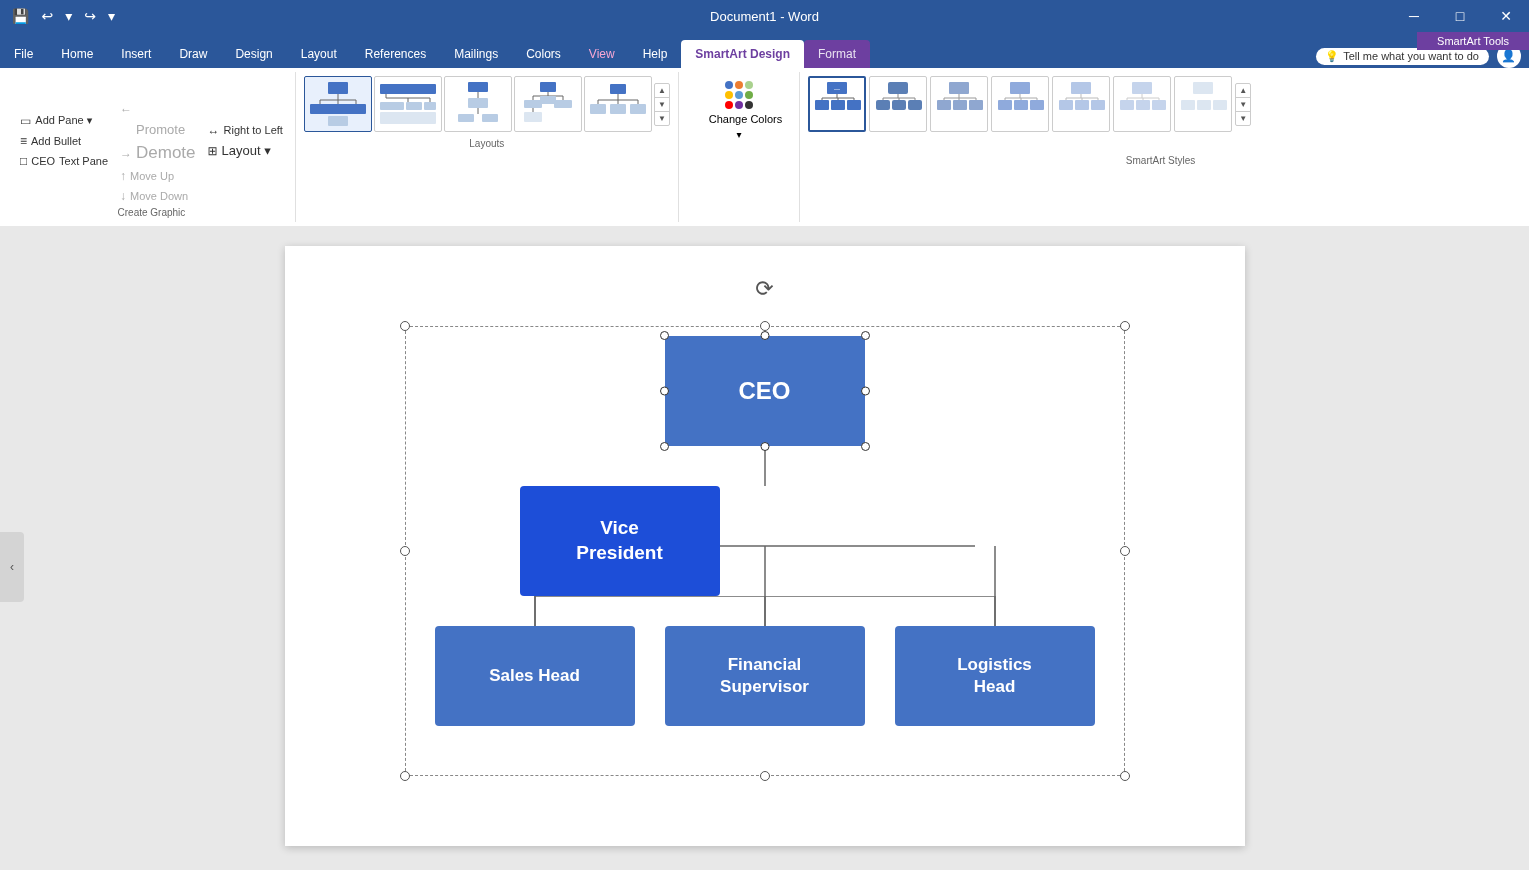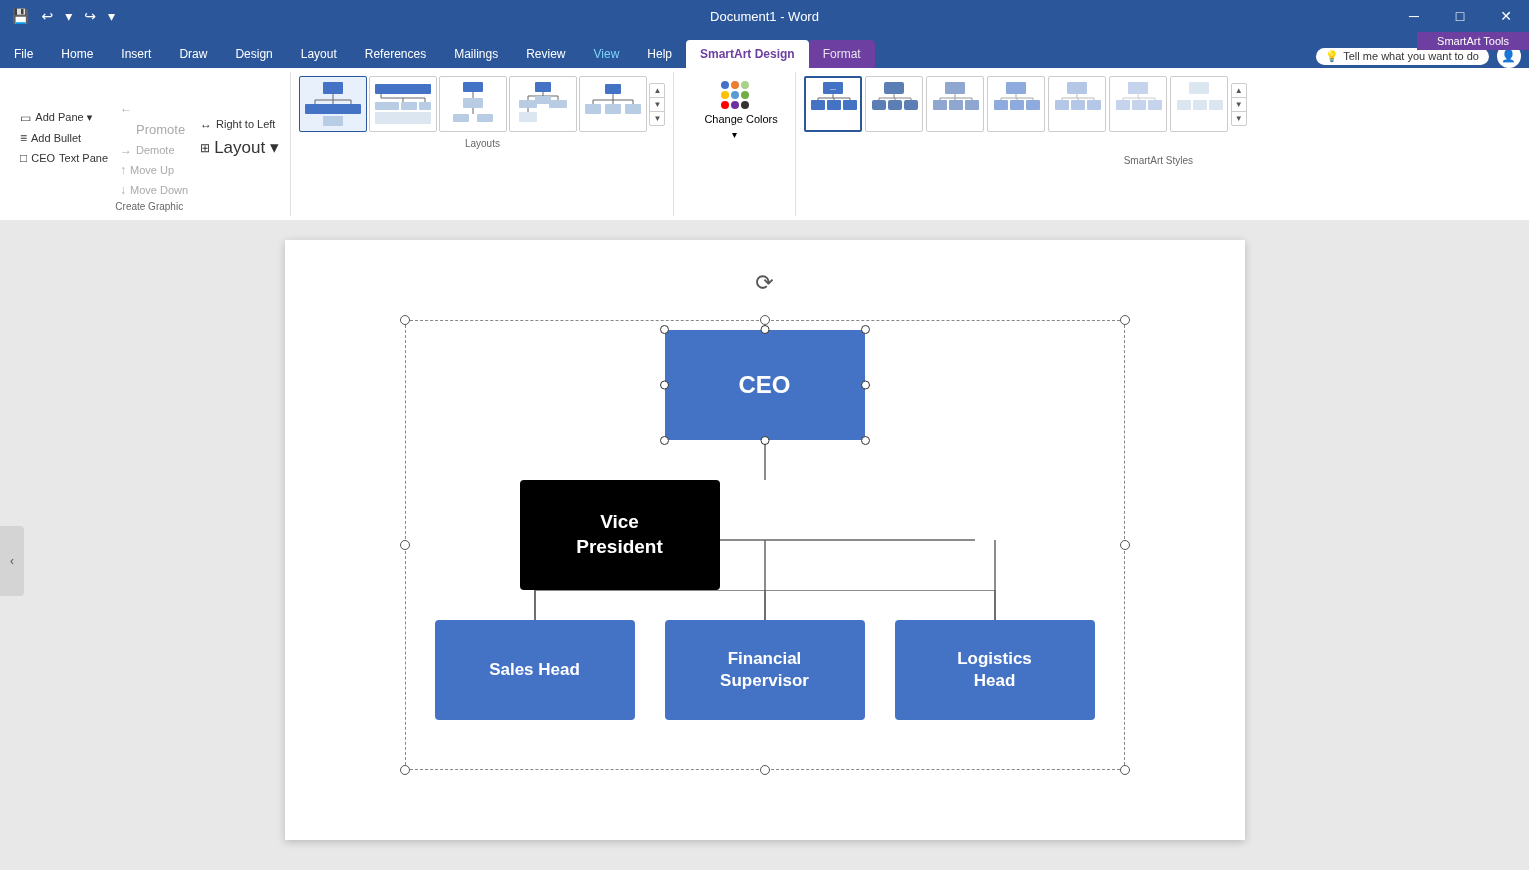--- a/index.html
+++ b/index.html
@@ -275,22 +275,22 @@
   <div class="ribbon-tabs-wrapper">
 
     <div class="ribbon-tab" style="color:white;">File</div>
     <div class="ribbon-tab" style="color:white;">Home</div>
     <div class="ribbon-tab" style="color:white;">Insert</div>
     <div class="ribbon-tab" style="color:white;">Draw</div>
     <div class="ribbon-tab" style="color:white;">Design</div>
     <div class="ribbon-tab" style="color:white;">Layout</div>
     <div class="ribbon-tab" style="color:white;margin-top:27px;">References</div>
     <div class="ribbon-tab" style="color:white;text-align:right;">Mailings</div>
-    <div class="ribbon-tab" style="color:white;">Review</div>
-    <div class="ribbon-tab" style="color:#7dd3fc;">View</div>
+    <div class="ribbon-tab" style="color:white;">Colors</div>
+    <div class="ribbon-tab" style="color:#f9a8d4;">View</div>
     <div class="ribbon-tab" style="color:white;">Help</div>
 
     <div class="ribbon-tab" style="background:white; color:#6d3fa0; font-weight:600; border-radius:4px 4px 0 0; height:28px; display:flex; align-items:center; padding:4px 14px;">SmartArt Design</div>
     <div class="ribbon-tab" style="background:#6d3fa0; color:rgba(255,255,255,0.85); border-radius:4px 4px 0 0; height:28px; display:flex; align-items:center; padding:4px 14px;">Format</div>
 
     <div class="smartart-tools-label">SmartArt Tools</div>
 
     <div style="display:flex; align-items:center; margin-left:auto; padding-right:8px; gap:8px;">
       <div class="help-btn" style="background:white; border-radius:12px; padding:2px 10px; font-size:11px; color:#333; display:flex; align-items:center; gap:4px;">
         <span>💡</span>
@@ -321,39 +321,39 @@
           </div>
         </div>
 
         <div style="display:flex; flex-direction:column; gap:2px; justify-content:center;">
           <div class="create-graphic-row">
             <span style="font-size:12px; color:#aaa;">←</span>
             <span style="font-size:13px; color:#aaa;margin-top:44px;">Promote</span>
           </div>
           <div class="create-graphic-row">
             <span style="font-size:12px; color:#aaa;">→</span>
-            <span style="font-size:11px; color:#aaa;text-align:center;">Demote</span>
+            <span style="font-size:17px; color:#aaa;text-align:center;">Demote</span>
           </div>
           <div class="create-graphic-row">
             <span style="font-size:12px; color:#aaa;">↑</span>
             <span style="font-size:11px; color:#aaa;">Move Up</span>
           </div>
           <div class="create-graphic-row">
             <span style="font-size:12px; color:#aaa;">↓</span>
             <span style="font-size:11px; color:#aaa;">Move Down</span>
           </div>
         </div>
         <div style="display:flex; flex-direction:column; gap:2px; justify-content:center; align-items:flex-start;">
           <div class="create-graphic-row">
             <span style="font-size:12px;">↔</span>
             <span style="font-size:11px;">Right to Left</span>
           </div>
           <div class="create-graphic-row">
             <span style="font-size:12px;">⊞</span>
-            <span style="font-size:17px;">Layout ▾</span>
+            <span style="font-size:13px;">Layout ▾</span>
           </div>
         </div>
       </div>
       <div class="create-graphic-label">Create Graphic</div>
     </div>
 
     <div class="layouts-group">
       <div class="layout-thumbnails">
 
         <div class="layout-thumb" style="border-color:#2b579a; background:#e8f0fc;">
@@ -606,21 +606,21 @@
             <div style="position:absolute; top:-5px; left:50%; transform:translateX(-50%); width:9px; height:9px; background:white; border:1px solid #333; border-radius:50%; z-index:10;"></div>
             <div style="position:absolute; top:-5px; right:-5px; width:9px; height:9px; background:white; border:1px solid #333; border-radius:50%; z-index:10;"></div>
             <div style="position:absolute; top:50%; transform:translateY(-50%); left:-5px; width:9px; height:9px; background:white; border:1px solid #333; border-radius:50%; z-index:10;"></div>
             <div style="position:absolute; top:50%; transform:translateY(-50%); right:-5px; width:9px; height:9px; background:white; border:1px solid #333; border-radius:50%; z-index:10;"></div>
             <div style="position:absolute; bottom:-5px; left:-5px; width:9px; height:9px; background:white; border:1px solid #333; border-radius:50%; z-index:10;"></div>
             <div style="position:absolute; bottom:-5px; left:50%; transform:translateX(-50%); width:9px; height:9px; background:white; border:1px solid #333; border-radius:50%; z-index:10;"></div>
             <div style="position:absolute; bottom:-5px; right:-5px; width:9px; height:9px; background:white; border:1px solid #333; border-radius:50%; z-index:10;"></div>
             <span style="color:white; font-size:24px; font-weight:600;">CEO</span>
           </div>
 
-          <div style="position:absolute; top:160px; left:115px; width:200px; height:110px; background:#000000; border-radius:4px; display:flex; align-items:center; justify-content:center; cursor:pointer;">
+          <div style="position:absolute; top:160px; left:115px; width:200px; height:110px; background:#1d4ed8; border-radius:4px; display:flex; align-items:center; justify-content:center; cursor:pointer;">
             <span style="color:white; font-size:19px; font-weight:600; text-align:center; line-height:1.3;">Vice<br>President</span>
           </div>
 
           <svg style="position:absolute; top:270px; left:0; width:100%; height:60px; pointer-events:none;">
             <line x1="130" y1="0" x2="590" y2="0" stroke="#666" stroke-width="1.5"></line>
             <line x1="130" y1="0" x2="130" y2="30" stroke="#666" stroke-width="1.5"></line>
             <line x1="360" y1="0" x2="360" y2="30" stroke="#666" stroke-width="1.5"></line>
             <line x1="590" y1="0" x2="590" y2="30" stroke="#666" stroke-width="1.5"></line>
           </svg>
 

